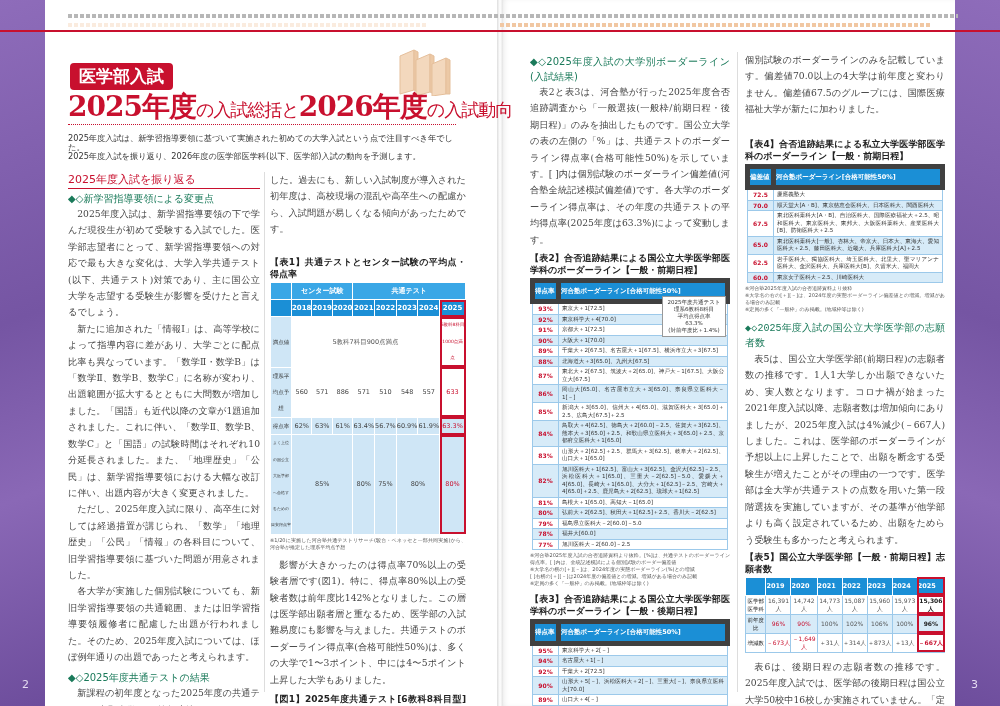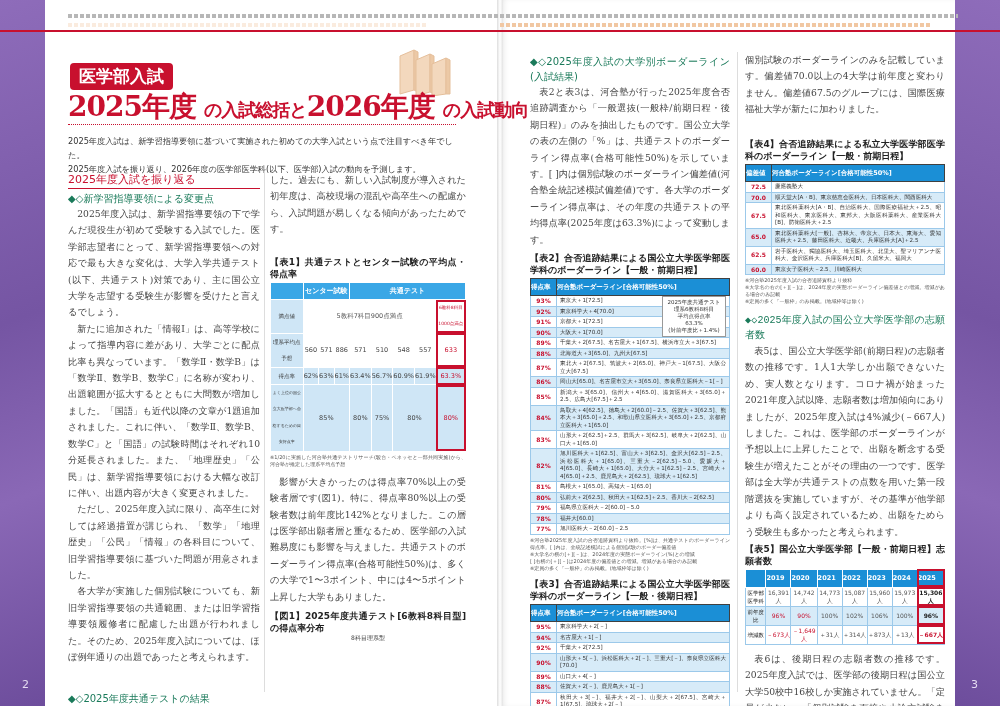--- a/index.html
+++ b/index.html
@@ -11,39 +11,39 @@
   .page{position:absolute;top:0;height:706px;background:#fff;}
   .page.left{left:45px;width:455px;}
   .page.right{left:500px;width:455px;box-shadow:inset 6px 0 8px -6px rgba(0,0,0,.25);}
   .gutter{position:absolute;left:497px;top:0;width:6px;height:706px;background:linear-gradient(90deg,#ddd,#fff,#e3e3e3);}
   .dots{position:absolute;top:14px;height:4px;background:repeating-linear-gradient(90deg,#b7b7b7 0 4px,transparent 4px 6px);}
   .dots2{position:absolute;top:23px;height:4px;background:repeating-linear-gradient(90deg,#f1c7a2 0 4px,transparent 4px 6px);}
   .redline{position:absolute;top:30px;left:0;width:1000px;height:2px;background:#c8102e;}
   .pnum{position:absolute;top:678px;font-family:"DejaVu Sans",sans-serif;font-size:11px;color:#e6dcf2;}
   .tag{position:absolute;left:70px;top:63px;background:#c8102e;color:#fff;font-family:"DejaVu Sans",sans-serif;font-weight:bold;font-size:17px;padding:2px 9px;border-radius:4px;}
   .title{position:absolute;left:68px;top:88px;font-family:"DejaVu Serif",serif;color:#c8102e;font-size:28px;font-weight:bold;letter-spacing:-1px;white-space:nowrap;}
-  .title small{font-size:18px;font-weight:bold;margin-left:8px;}
+  .title small{font-size:18px;font-weight:normal;}
   .title-rule{position:absolute;left:68px;top:124px;width:388px;border-top:1px dotted #c8102e;}
   .books{position:absolute;left:398px;top:44px;width:56px;height:52px;}
-  .lead{position:absolute;left:68px;top:134px;width:400px;font-family:"DejaVu Sans",sans-serif;font-size:8.2px;line-height:14px;color:#333;}
+  .lead{position:absolute;left:68px;top:134px;width:400px;font-family:"DejaVu Sans",sans-serif;font-size:8.2px;line-height:9px;color:#333;}
   .col{position:absolute;font-size:9.2px;line-height:16.4px;color:#444;text-align:justify;}
   .col p{text-indent:1em;}
   .sec{font-family:"DejaVu Sans",sans-serif;color:#c8102e;font-size:11px;border-bottom:1px solid #c8102e;margin-bottom:2px;line-height:16px;}
   .sub{font-family:"DejaVu Sans",sans-serif;color:#1a7a5a;font-size:10px;line-height:15px;margin-top:2px;}
   .vrule{position:absolute;width:1px;background:#ddd;}
   .cap{font-family:"DejaVu Sans",sans-serif;font-weight:bold;font-size:9px;color:#222;line-height:12px;}
   table{border-collapse:collapse;font-family:"DejaVu Sans",sans-serif;}
   .t1 th,.t1 td{border:1px solid #fff;font-size:6.5px;text-align:center;height:14px;}
   .t1 thead th{background:#1b8fd6;color:#fff;font-size:7px;}
   .t1 thead tr:first-child th{background:#3aa7e6;}
   .t1 td.lab{background:#cfe6f6;font-size:5.5px;color:#333;}
   .t1 td.blue{background:#cfe6f6;}
   .t1 td.hl{color:#c8102e;}
   .t1 .frame{outline:2px solid #c8102e;outline-offset:-2px;}
-  .tb th{background:#1b8fd6;color:#fff;font-size:6.5px;height:13px;border:1px solid #404040;}
+  .tb th{background:#1b8fd6;color:#fff;font-size:6.5px;height:13px;border:5px solid #404040;}
   .tb td{font-size:5.6px;border:1px solid #9cc9ea;line-height:7.5px;padding:1px 3px;color:#333;}
   .tb td.pct{color:#c8102e;font-weight:bold;text-align:center;width:26px;font-size:6px;}
   .tb tr.alt td{background:#d7ebf8;}
   .note{font-family:"DejaVu Sans",sans-serif;font-size:5px;line-height:7px;color:#555;}
   .t5 th{background:#1b8fd6;color:#fff;font-size:6.5px;height:18px;border:1px solid #fff;}
   .t5 td{font-size:6px;border:1px solid #9cc9ea;text-align:center;height:19px;color:#555;line-height:8px;}
   .t5 td.lab{font-size:5.5px;color:#222;}
   .t5 tr.alt td{background:#d7ebf8;}
   .t5 td.hl{color:#c8102e;font-weight:bold;}
   .box{position:absolute;border:1px solid #999;background:#fff;font-size:5.5px;text-align:center;line-height:7px;padding:2px;font-family:"DejaVu Sans",sans-serif;color:#333;}
@@ -88,35 +88,46 @@
     <div>2025年度入試を振り返り、2026年度の医学部医学科(以下、医学部)入試の動向を予測します。</div>
   </div>
 
   <div class="col" style="left:68px;top:172px;width:192px;">
     <div class="sec">2025年度入試を振り返る</div>
     <div class="sub">◆◇新学習指導要領による変更点</div>
     <p>2025年度入試は、新学習指導要領の下で学んだ現役生が初めて受験する入試でした。医学部志望者にとって、新学習指導要領への対応で最も大きな変化は、大学入学共通テスト(以下、共通テスト)対策であり、主に国公立大学を志望する受験生が影響を受けたと言えるでしょう。</p>
     <p>新たに追加された「情報Ⅰ」は、高等学校によって指導内容に差があり、大学ごとに配点比率も異なっています。「数学Ⅱ・数学B」は「数学Ⅱ、数学B、数学C」に名称が変わり、出題範囲が拡大するとともに大問数が増加しました。「国語」も近代以降の文章が1題追加されました。これに伴い、「数学Ⅱ、数学B、数学C」と「国語」の試験時間はそれぞれ10分延長されました。また、「地理歴史」「公民」は、新学習指導要領における大幅な改訂に伴い、出題内容が大きく変更されました。</p>
     <p>ただし、2025年度入試に限り、高卒生に対しては経過措置が講じられ、「数学」「地理歴史」「公民」「情報」の各科目について、旧学習指導要領に基づいた問題が用意されました。</p>
     <p>各大学が実施した個別試験についても、新旧学習指導要領の共通範囲、または旧学習指導要領履修者に配慮した出題が行われました。そのため、2025年度入試については、ほぼ例年通りの出題であったと考えられます。</p>
-    <div class="sub" style="margin-top:26px;">◆◇2025年度共通テストの結果</div>
+    <div class="sub" style="margin-top:5px;">◆◇2025年度共通テストの結果</div>
     <p>新課程の初年度となった2025年度の共通テストの志願者数は、前年度比101%(+3,257人)となり、7年ぶりに増加に転じました。これは18歳人口が一時的に約3万人増加したことが要因です。</p>
 
   </div>
   <div class="vrule" style="left:264px;top:172px;height:520px;"></div>
 
   <div class="col" style="left:270px;top:172px;width:196px;">
     <div>した。過去にも、新しい入試制度が導入された初年度は、高校現場の混乱や高卒生への配慮から、入試問題が易しくなる傾向があったためです。</div>
     <div class="cap" style="margin-top:18px;">【表1】共通テストとセンター試験の平均点・得点率</div>
     <table class="t1" style="width:196px;margin-top:2px;">
       <thead>
         <tr>
             <th></th>
             <th colspan="3">センター試験</th>
             <th colspan="5">共通テスト</th>
+          </tr>
+        <tr>
+            <th></th>
+          <th>2018</th>
+            <th>2019</th>
+            <th>2020</th>
+          <th>2021</th>
+            <th>2022</th>
+            <th>2023</th>
+          <th>2024</th>
+            <th class="frame">2025</th>
           </tr>
       </thead>
       <tbody>
         <tr>
             <td class="lab">満点値</td>
             <td colspan="7" style="color:#555">5教科7科目900点満点</td>
             <td class="hl frame" style="font-size:4.5px">6教科8科目1000点満点</td>
           </tr>
         <tr>
             <td class="lab">理系平均点予想</td>

